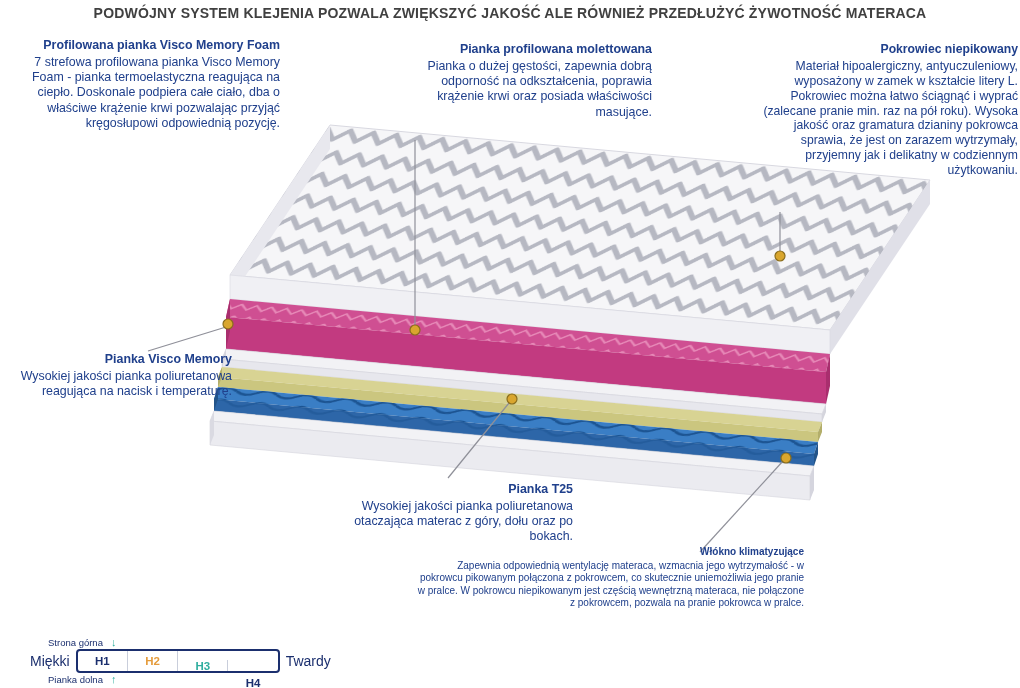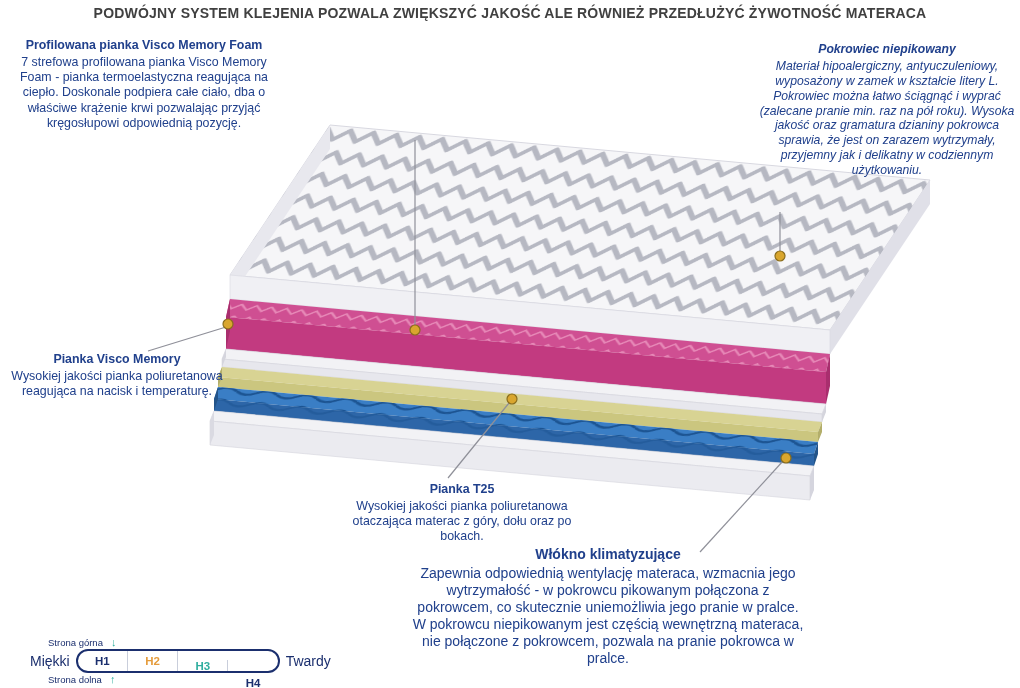--- a/index.html
+++ b/index.html
@@ -1,34 +1,34 @@
 <!DOCTYPE html>
 <html><head>
 <meta charset="utf-8">
 <style>
   html,body{margin:0;padding:0;background:#fff;}
   .canvas{position:relative;width:1020px;height:688px;background:#ffffff;overflow:hidden;
           font-family:"Liberation Sans","DejaVu Sans",sans-serif;}
   .top-banner{position:absolute;top:5px;left:10px;right:10px;text-align:center;
               color:#404040;font-weight:bold;font-size:14px;letter-spacing:.2px;}
   .scene{position:absolute;left:0;top:0;width:1020px;height:688px;}
-  .callout{position:absolute;text-align:center;color:#20408c;font-size:12.4px;line-height:1.22;}
+  .callout{position:absolute;text-align:right;color:#20408c;font-size:12.4px;line-height:1.22;}
   .ct{display:block;font-weight:bold;margin-bottom:2px;}
   .c1{left:8px;top:38px;width:272px;}
   .c2{left:396px;top:42px;width:256px;}
-  .c3{left:756px;top:42px;width:262px;font-size:12.2px;font-style:italic;}
+  .c3{left:756px;top:42px;width:262px;font-size:12.2px;}
   .c4{left:2px;top:352px;width:230px;}
   .c5{left:351px;top:482px;width:222px;}
-  .c6{left:412px;top:546px;width:392px;font-size:14px;}
+  .c6{left:412px;top:546px;width:392px;font-size:10px;}
   .hardness{position:absolute;left:30px;top:636px;width:310px;color:#1b2f6e;}
   .hs-top,.hs-bottom{font-size:9.5px;display:flex;align-items:center;gap:8px;margin-left:18px;height:13px;}
   .hs-arrow{color:#2fae9f;font-weight:bold;font-size:11px;line-height:1;}
   .hs-row{display:flex;align-items:center;gap:6px;height:24px;}
   .hs-soft,.hs-hard{font-size:14px;}
-  .hs-box{display:flex;width:200px;height:20px;border:2px solid #1b2f6e;border-radius:12px;background:#fff;}
+  .hs-box{display:flex;width:200px;height:20px;border:2px solid #1b2f6e;border-radius:4px;background:#fff;}
   .hs-cell{flex:1;display:flex;align-items:center;justify-content:center;
            font-weight:bold;font-size:11.5px;border-right:1px solid #c9cedb;}
   .hs-cell:last-child{border-right:none;margin-top:32px;}
 </style>
 </head>
 <body>
 
 <div class="canvas">
 
   <div class="top-banner">PODWÓJNY SYSTEM KLEJENIA POZWALA ZWIĘKSZYĆ JAKOŚĆ ALE RÓWNIEŻ PRZEDŁUŻYĆ ŻYWOTNOŚĆ MATERACA</div>
@@ -105,20 +105,24 @@
       <circle cx="512" cy="399" r="5" stroke="#8a6d1d" stroke-width="1.2" fill="#d9a62e"></circle>
       <circle cx="786" cy="458" r="5" stroke="#8a6d1d" stroke-width="1.2" fill="#d9a62e"></circle>
     </g>
   </svg>
 
   <div class="callout c1">
     <span class="ct">Profilowana pianka Visco Memory Foam</span>
     <span class="cb">7 strefowa profilowana pianka Visco Memory Foam - pianka termoelastyczna reagująca na ciepło. Doskonale podpiera całe ciało, dba o właściwe krążenie krwi pozwalając przyjąć kręgosłupowi odpowiednią pozycję.</span>
   </div>
 
+  <div class="callout c2">
+    <span class="ct">Pianka profilowana molettowana</span>
+    <span class="cb">Pianka o dużej gęstości, zapewnia dobrą odporność na odkształcenia, poprawia krążenie krwi oraz posiada właściwości masujące.</span>
+  </div>
 
   <div class="callout c3">
     <span class="ct">Pokrowiec niepikowany</span>
     <span class="cb">Materiał hipoalergiczny, antyuczuleniowy, wyposażony w zamek w kształcie litery L. Pokrowiec można łatwo ściągnąć i wyprać (zalecane pranie min. raz na pół roku). Wysoka jakość oraz gramatura dzianiny pokrowca sprawia, że jest on zarazem wytrzymały, przyjemny jak i delikatny w codziennym użytkowaniu.</span>
   </div>
 
   <div class="callout c4">
     <span class="ct">Pianka Visco Memory</span>
     <span class="cb">Wysokiej jakości pianka poliuretanowa reagująca na nacisk i temperaturę.</span>
   </div>
@@ -142,18 +146,18 @@
       <span class="hs-soft">Miękki</span>
       <div class="hs-box">
         <span class="hs-cell" style="color: rgb(27, 47, 110);">H1</span>
         <span class="hs-cell" style="color: rgb(229, 156, 60); text-align: right;">H2</span>
         <span class="hs-cell" style="color: rgb(47, 174, 159); margin-top: 9px;">H3</span>
         <span class="hs-cell" style="color: rgb(27, 47, 110);">H4</span>
       </div>
       <span class="hs-hard">Twardy</span>
     </div>
     <div class="hs-bottom">
-      <span>Strona dolna</span>
+      <span>Pianka dolna</span>
       <span class="hs-arrow">↑</span>
     </div>
   </div>
 
 </div>
 
 </body></html>

